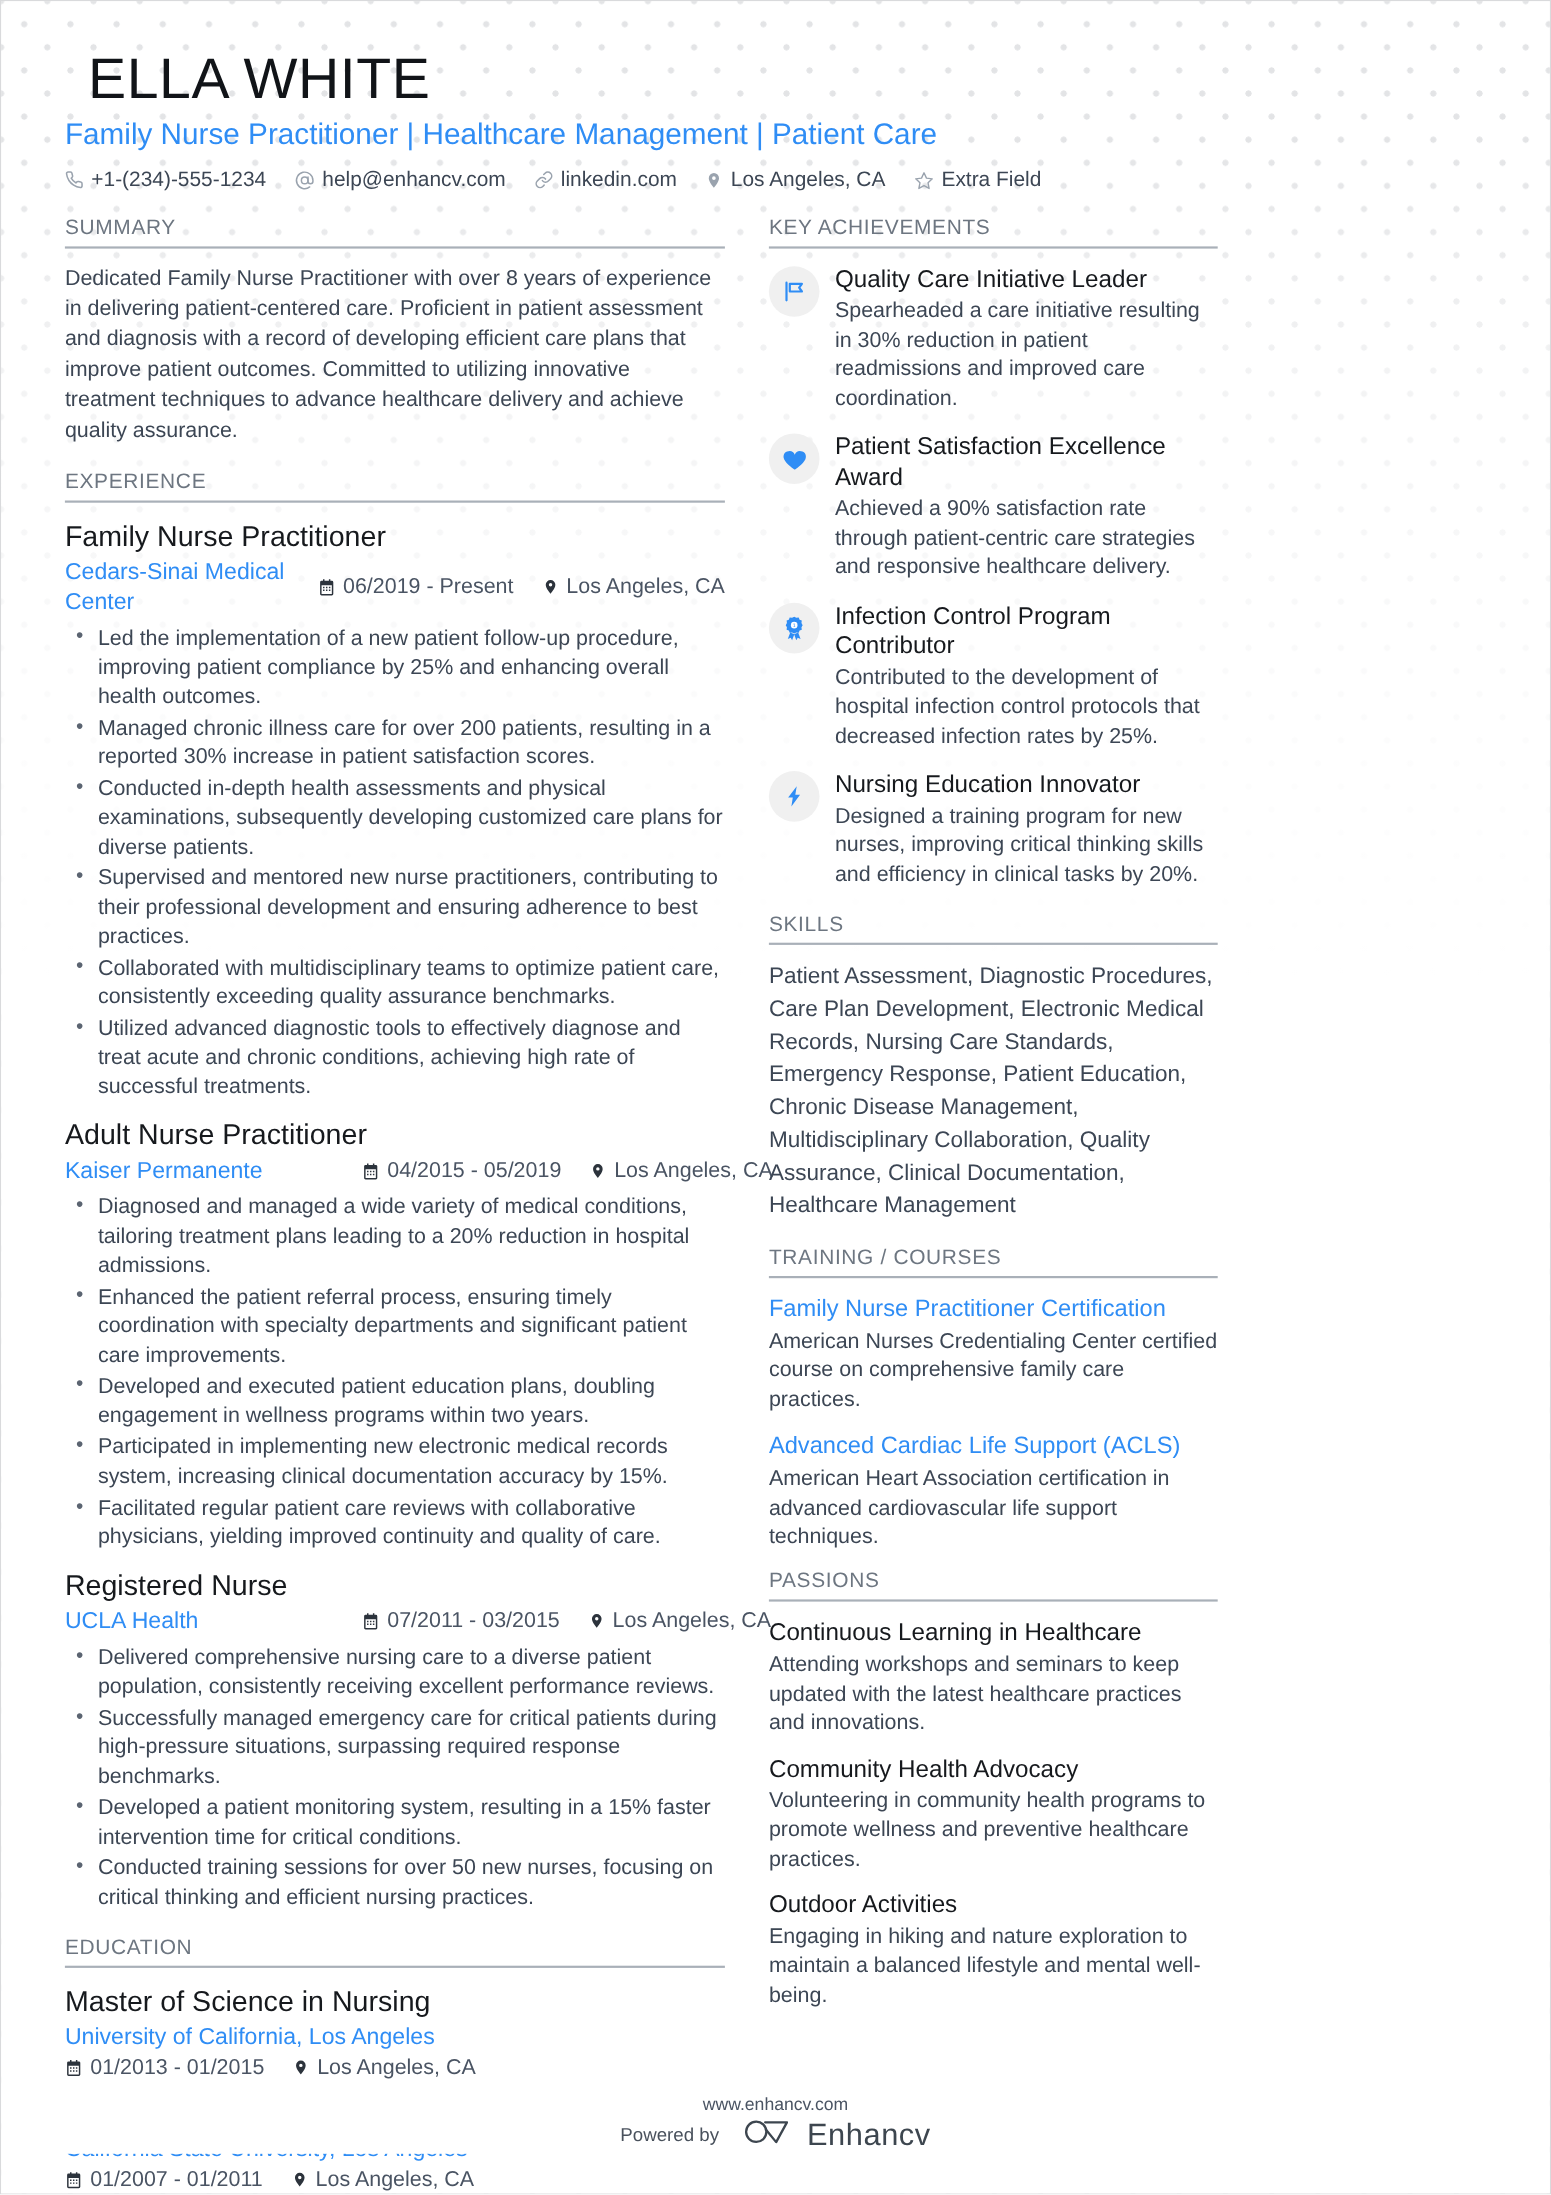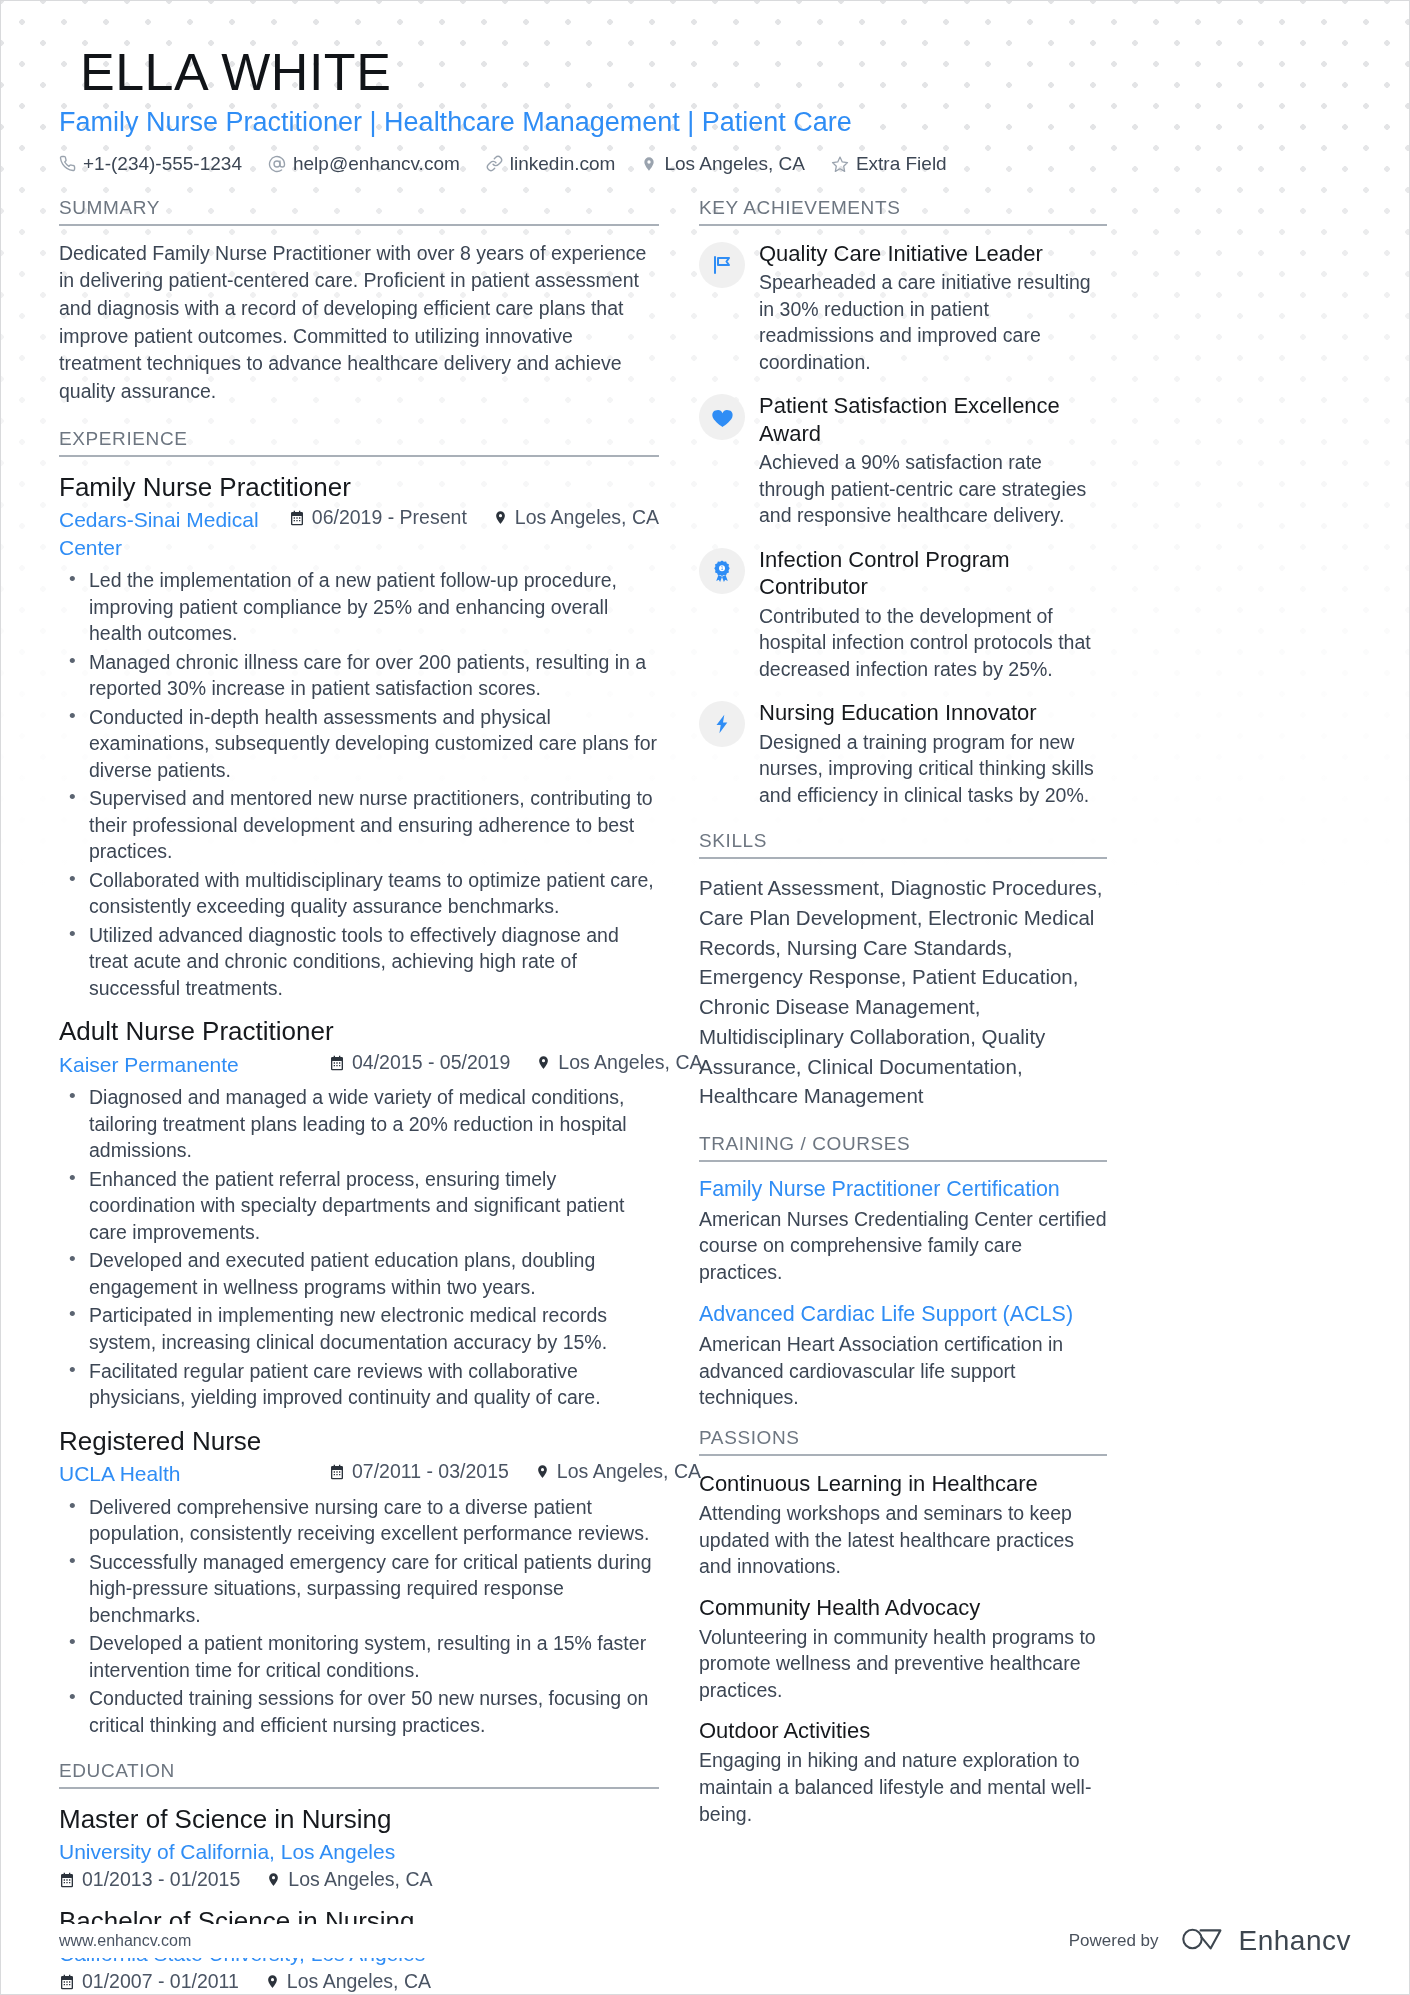--- a/index.html
+++ b/index.html
@@ -112,21 +112,21 @@
 
   .job { margin-bottom: 4px; }
   .job-title {
     font-size: 26px;
     color: #16191d;
     line-height: 1.3;
     margin-top: 14px;
   }
   .meta-row {
     display: flex;
-    align-items: flex-start;
+    align-items: center;
     margin-top: 2px;
     margin-bottom: 6px;
     font-size: 19.5px;
     color: #4a5463;
   }
   .org {
     color: #2f8df5;
     font-size: 21px;
     line-height: 1.3;
   }
@@ -248,20 +248,21 @@
   
   .footer {
     position: absolute;
     left: 58px;
     right: 58px;
     bottom: 36px;
     display: flex;
     align-items: center;
     justify-content: space-between;
     background: #fff;
+    flex-direction: column;
   }
   .footer-url {
     font-size: 16px;
     color: #4a5463;
     font-stretch: condensed;
   }
   .footer-right {
     display: flex;
     align-items: center;
     gap: 22px;

